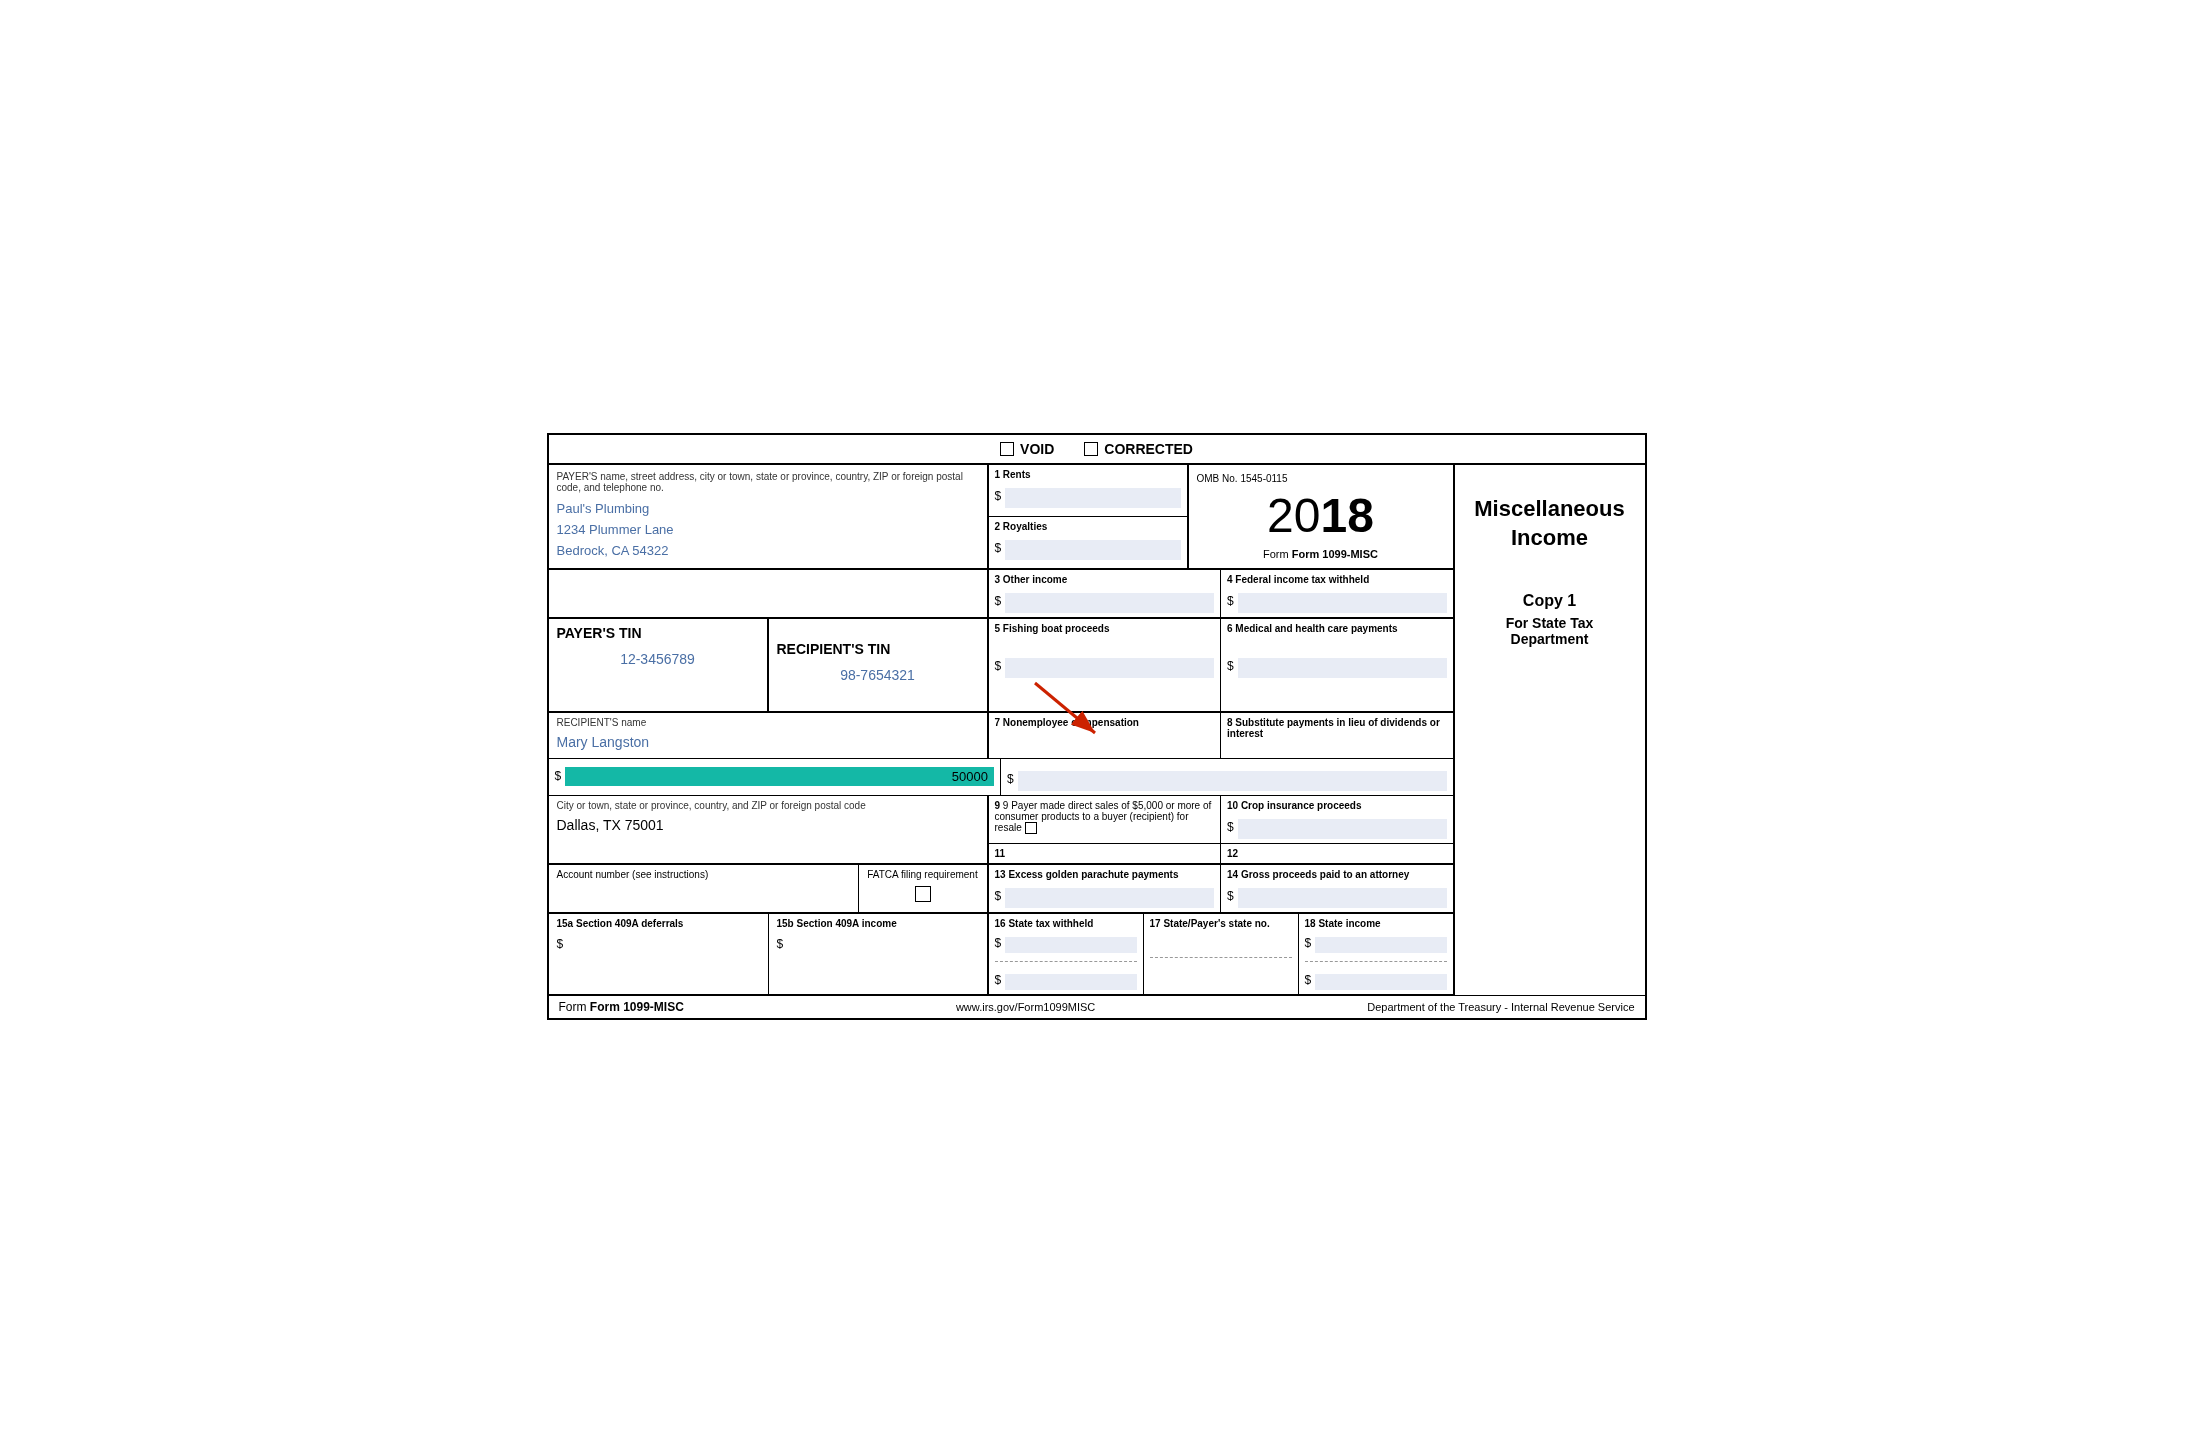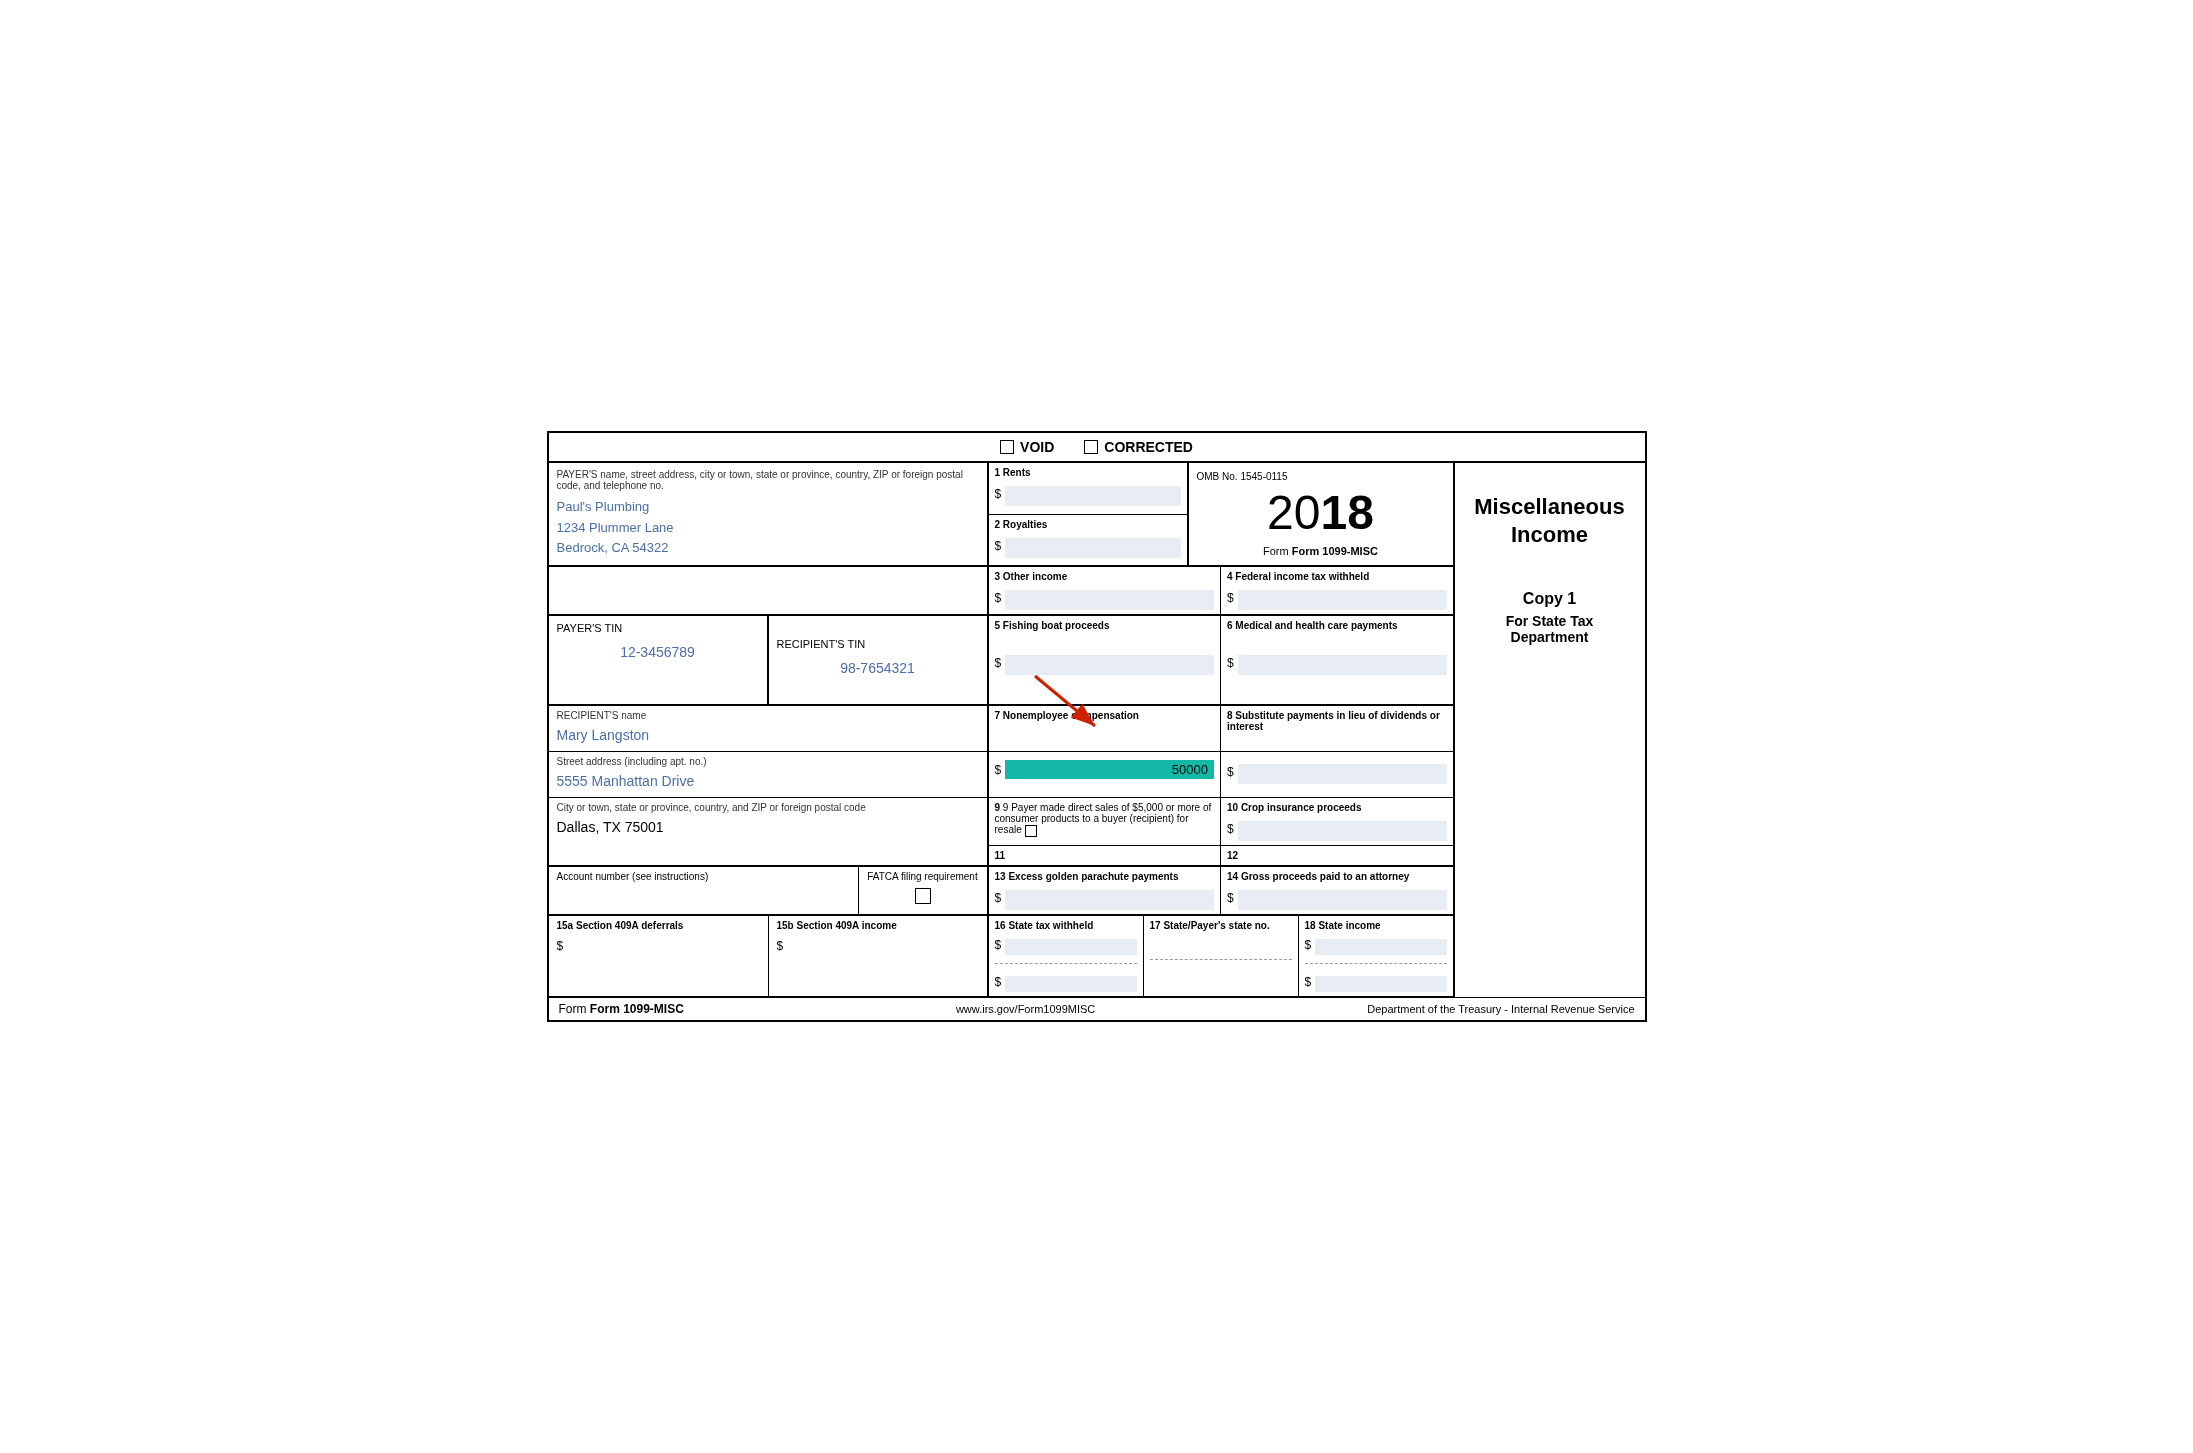--- a/index.html
+++ b/index.html
@@ -190,22 +190,22 @@
       flex: 0 0 220px;
       border-right: 2px solid #000;
       padding: 6px 8px;
     }
     .recipient-tin {
       flex: 0 0 220px;
       border-right: 2px solid #000;
       padding: 22px 8px;
     }
     .tin-label {
-      font-size: 11px;
-      font-weight: normal;
+      font-size: 14px;
+      font-weight: bold;
     }
     .tin-value {
       color: #4a6fa5;
       font-size: 14px;
       text-align: center;
       margin-top: 10px;
       padding-bottom: 6px;
     }
     .boxes-56 {
       flex: 1;
@@ -570,24 +570,20 @@
               </svg>
             </div>
           </div>
           <div class="box8">
             <div class="box-label">8 Substitute payments in lieu of dividends or interest</div>
           </div>
         </div>
       </div>
 
       <div class="street-row">
-        <div class="street-box">
-          <div class="street-label">Street address (including apt. no.)</div>
-          <div class="street-value">5555 Manhattan Drive</div>
-        </div>
         <div class="boxes-78">
           <div class="box7">
             <div class="dollar-row">
               <span class="dollar-sign">$</span>
               <div class="box7-amount">50000</div>
             </div>
           </div>
           <div class="box8">
             <div class="dollar-row">
               <span class="dollar-sign">$</span>

